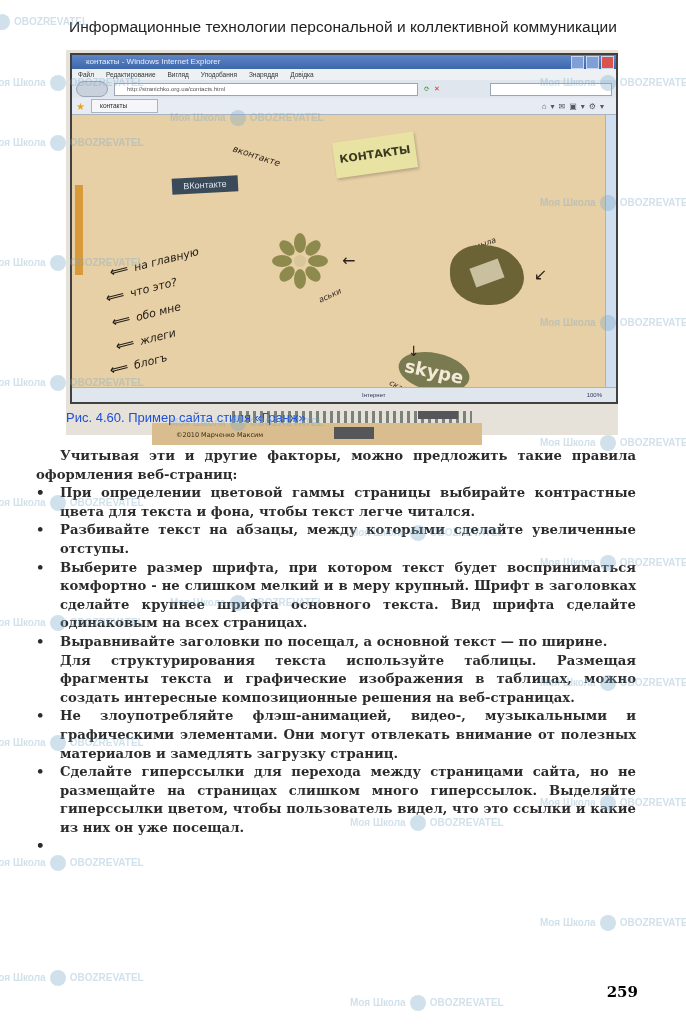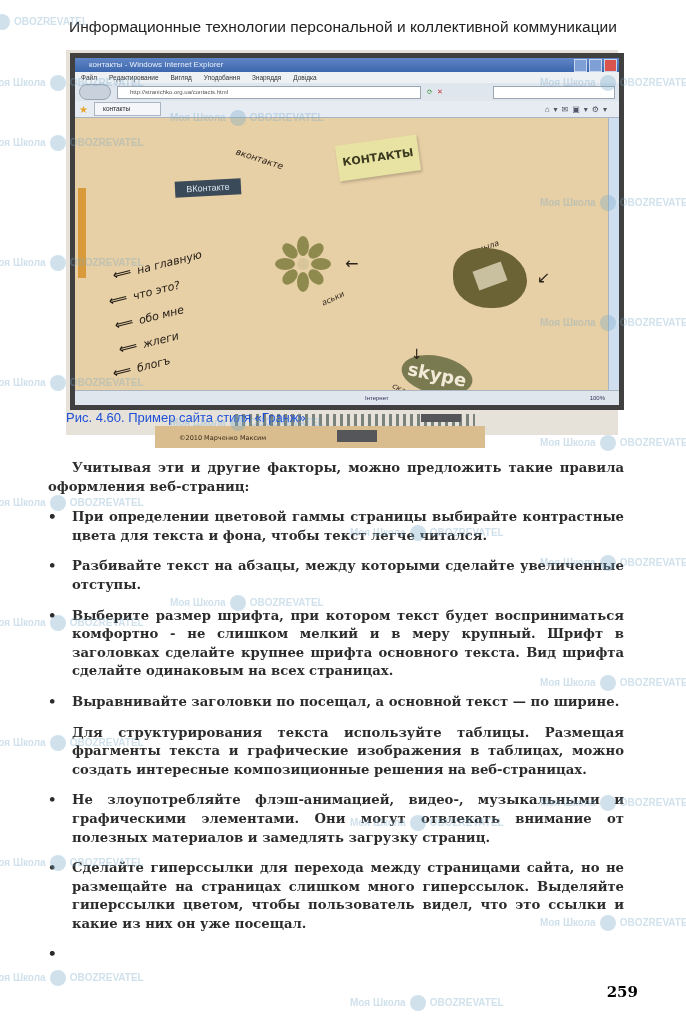--- a/index.html
+++ b/index.html
@@ -13,21 +13,21 @@
     position:absolute; left:0; top:18px; width:686px; text-align:center;
     font-family:"Liberation Sans", sans-serif; font-size:15.5px; color:#222;
   }
   
   .figure {
     position:absolute; left:66px; top:50px; width:552px; height:385px;
     background:#e6e2da;
   }
   .browser {
     position:absolute; left:4px; top:3px; width:544px; height:347px;
-    background:#c4b5fd; border:5px solid #404040;
+    background:#c4b5fd; border:2px solid #404040;
   }
   .titlebar {
     height:14px; background:linear-gradient(#5f86c6,#3d67ad);
     color:#e8eef8; font-family:"Liberation Sans", sans-serif; font-size:8px;
     line-height:14px; padding-left:14px; position:relative;
   }
   .titlebar .win-btns { position:absolute; right:2px; top:1px; display:flex; gap:2px; }
   .titlebar .win-btns span { width:11px; height:11px; background:#7fa0d6; border:1px solid #c8d6ee; display:block; }
   .titlebar .win-btns span.close { background:#d9534f; }
   .menubar { height:11px; background:#eef1f4; font-family:"Liberation Sans", sans-serif; font-size:6.5px; line-height:11px; padding-left:6px; display:flex; gap:12px; color:#333; }
@@ -65,21 +65,21 @@
   .caption {
     position:absolute; left:0; top:360px; width:552px; text-align:left;
     font-family:"Liberation Sans", sans-serif; font-size:13px; color:#1d4ed8;
   }
   
   .body {
     position:absolute; left:36px; top:447px; width:600px;
     font-size:13.2px; line-height:18.6px; font-weight:bold; color:#2c2c2c;
     text-align:justify;
   }
-  .body p { margin:12px; }
+  .body p { margin:0; }
   .intro { text-indent:24px; }
   .bullet { position:relative; padding-left:24px; }
   .bullet .dot { position:absolute; left:0; top:0; }
   .plain { padding-left:24px; }
   .page-num { position:absolute; right:48px; top:983px; font-size:15px; font-weight:bold; color:#000000; }
   
   .wm { position:absolute; font-family:"Liberation Sans", sans-serif; font-size:10px; font-weight:bold; color:rgba(120,170,200,0.35); white-space:nowrap; pointer-events:none; }
   .wm .circ { display:inline-block; width:16px; height:16px; border-radius:50%; background:rgba(120,170,200,0.35); vertical-align:middle; margin:0 4px; }
 </style>
 </head>

